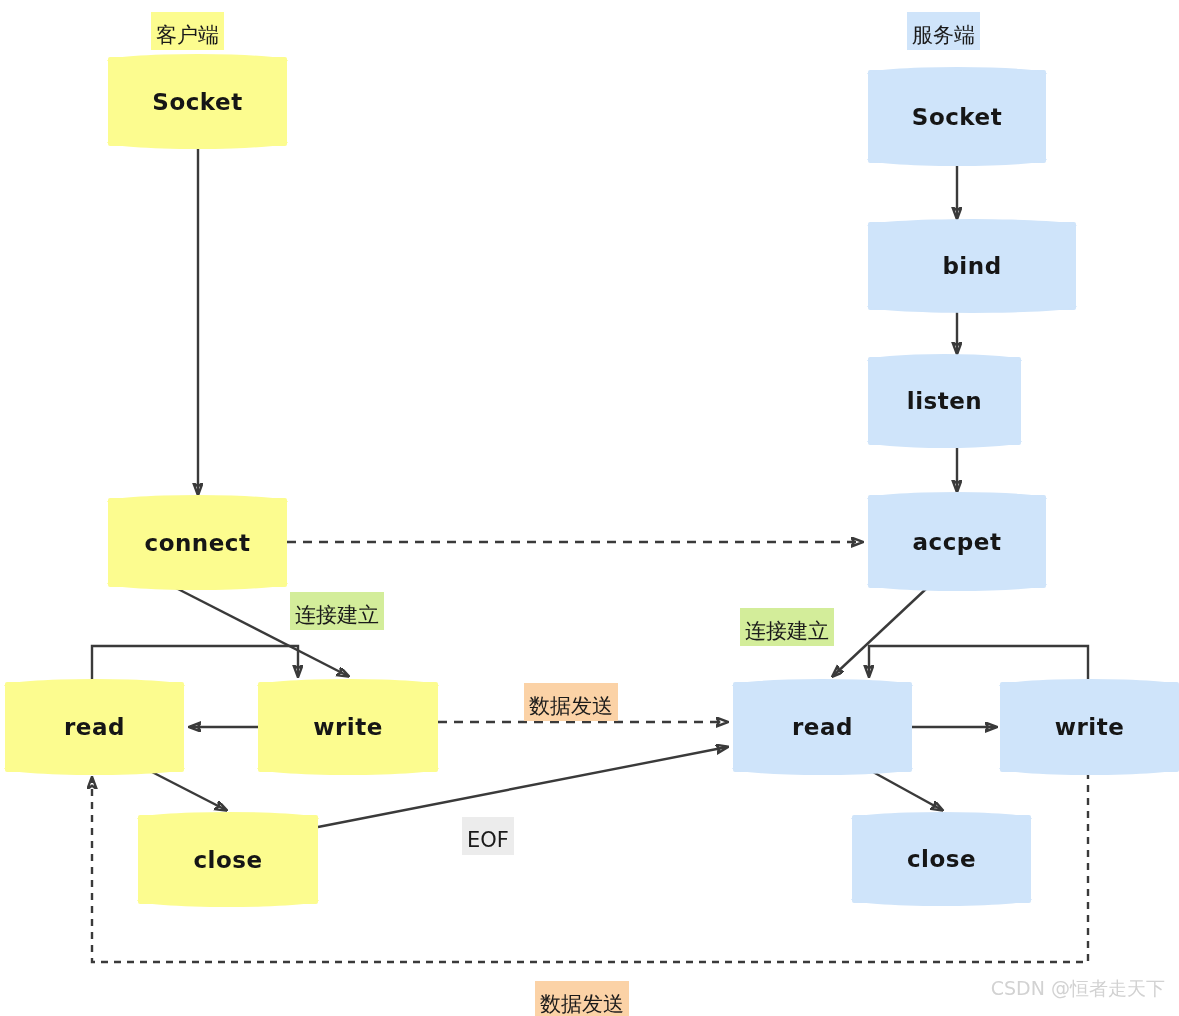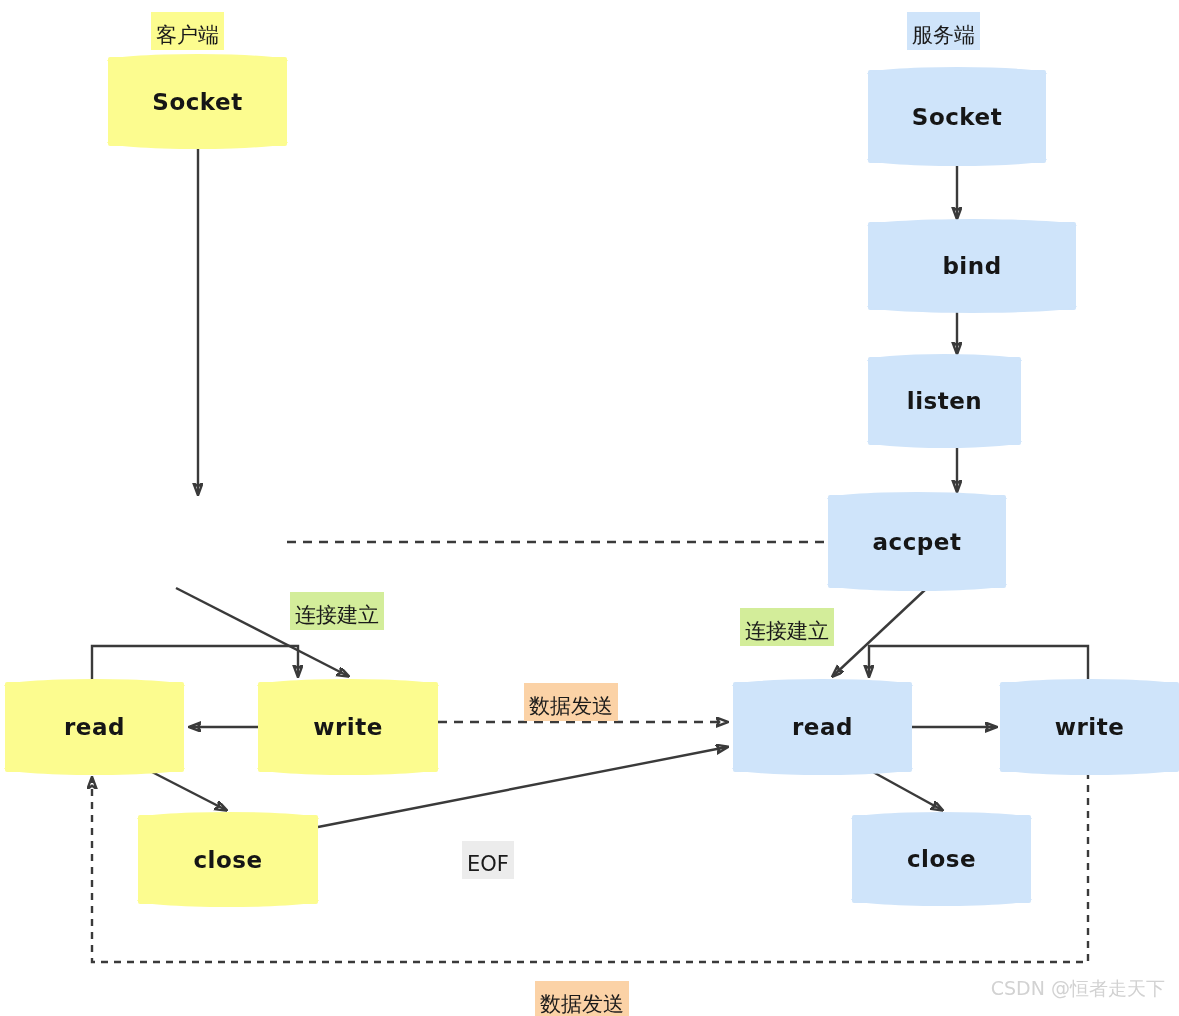--- a/index.html
+++ b/index.html
@@ -141,38 +141,39 @@
 
     <line class="dash" x1="287" y1="542" x2="862" y2="542" marker-end="url(#arrowbig)"></line>
 
     <polyline class="dash-fine" points="1088,772 1088,962 92,962 92,778" marker-end="url(#arrowbig)"></polyline>
   </svg>
 
   <div class="label hl-yellow" style="left:151px; top:12px;">客户端</div>
   <div class="label hl-blue" style="left:907px; top:12px;">服务端</div>
 
   <div class="node client" style="left:108px; top:57px; width:179px; height:89px;">Socket</div>
+  <div class="node client" style="left:108px; top:498px; width:179px; height:89px;">connect</div>
   <div class="node client" style="left:5px; top:682px; width:179px; height:90px;">read</div>
   <div class="node client" style="left:258px; top:682px; width:180px; height:90px;">write</div>
   <div class="node client" style="left:138px; top:815px; width:180px; height:89px;">close</div>
 
   <div class="node server" style="left:868px; top:70px; width:178px; height:93px;">Socket</div>
   <div class="node server" style="left:868px; top:222px; width:208px; height:88px;">bind</div>
   <div class="node server" style="left:868px; top:357px; width:153px; height:88px;">listen</div>
-  <div class="node server" style="left:828px; top:495px; width:178px; height:93px;">accpet</div>
+  <div class="node server" style="left:868px; top:495px; width:178px; height:93px;">accpet</div>
   <div class="node server" style="left:733px; top:682px; width:179px; height:90px;">read</div>
   <div class="node server" style="left:1000px; top:682px; width:179px; height:90px;">write</div>
   <div class="node server" style="left:852px; top:815px; width:179px; height:88px;">close</div>
 
 
   <div class="label hl-green" style="left:290px; top:592px;">连接建立</div>
 
   <div class="label hl-green" style="left:740px; top:608px;">连接建立</div>
 
   <div class="label hl-orange" style="left:524px; top:683px;">数据发送</div>
 
-  <div class="label hl-gray" style="left:462px; top:817px;margin-top:24px;">EOF</div>
+  <div class="label hl-gray" style="left:462px; top:817px;">EOF</div>
 
   <div class="label hl-orange" style="left:535px; top:981px;">数据发送</div>
 
   <div class="watermark">CSDN @恒者走天下</div>
 
 </div>
 
 </body></html>

